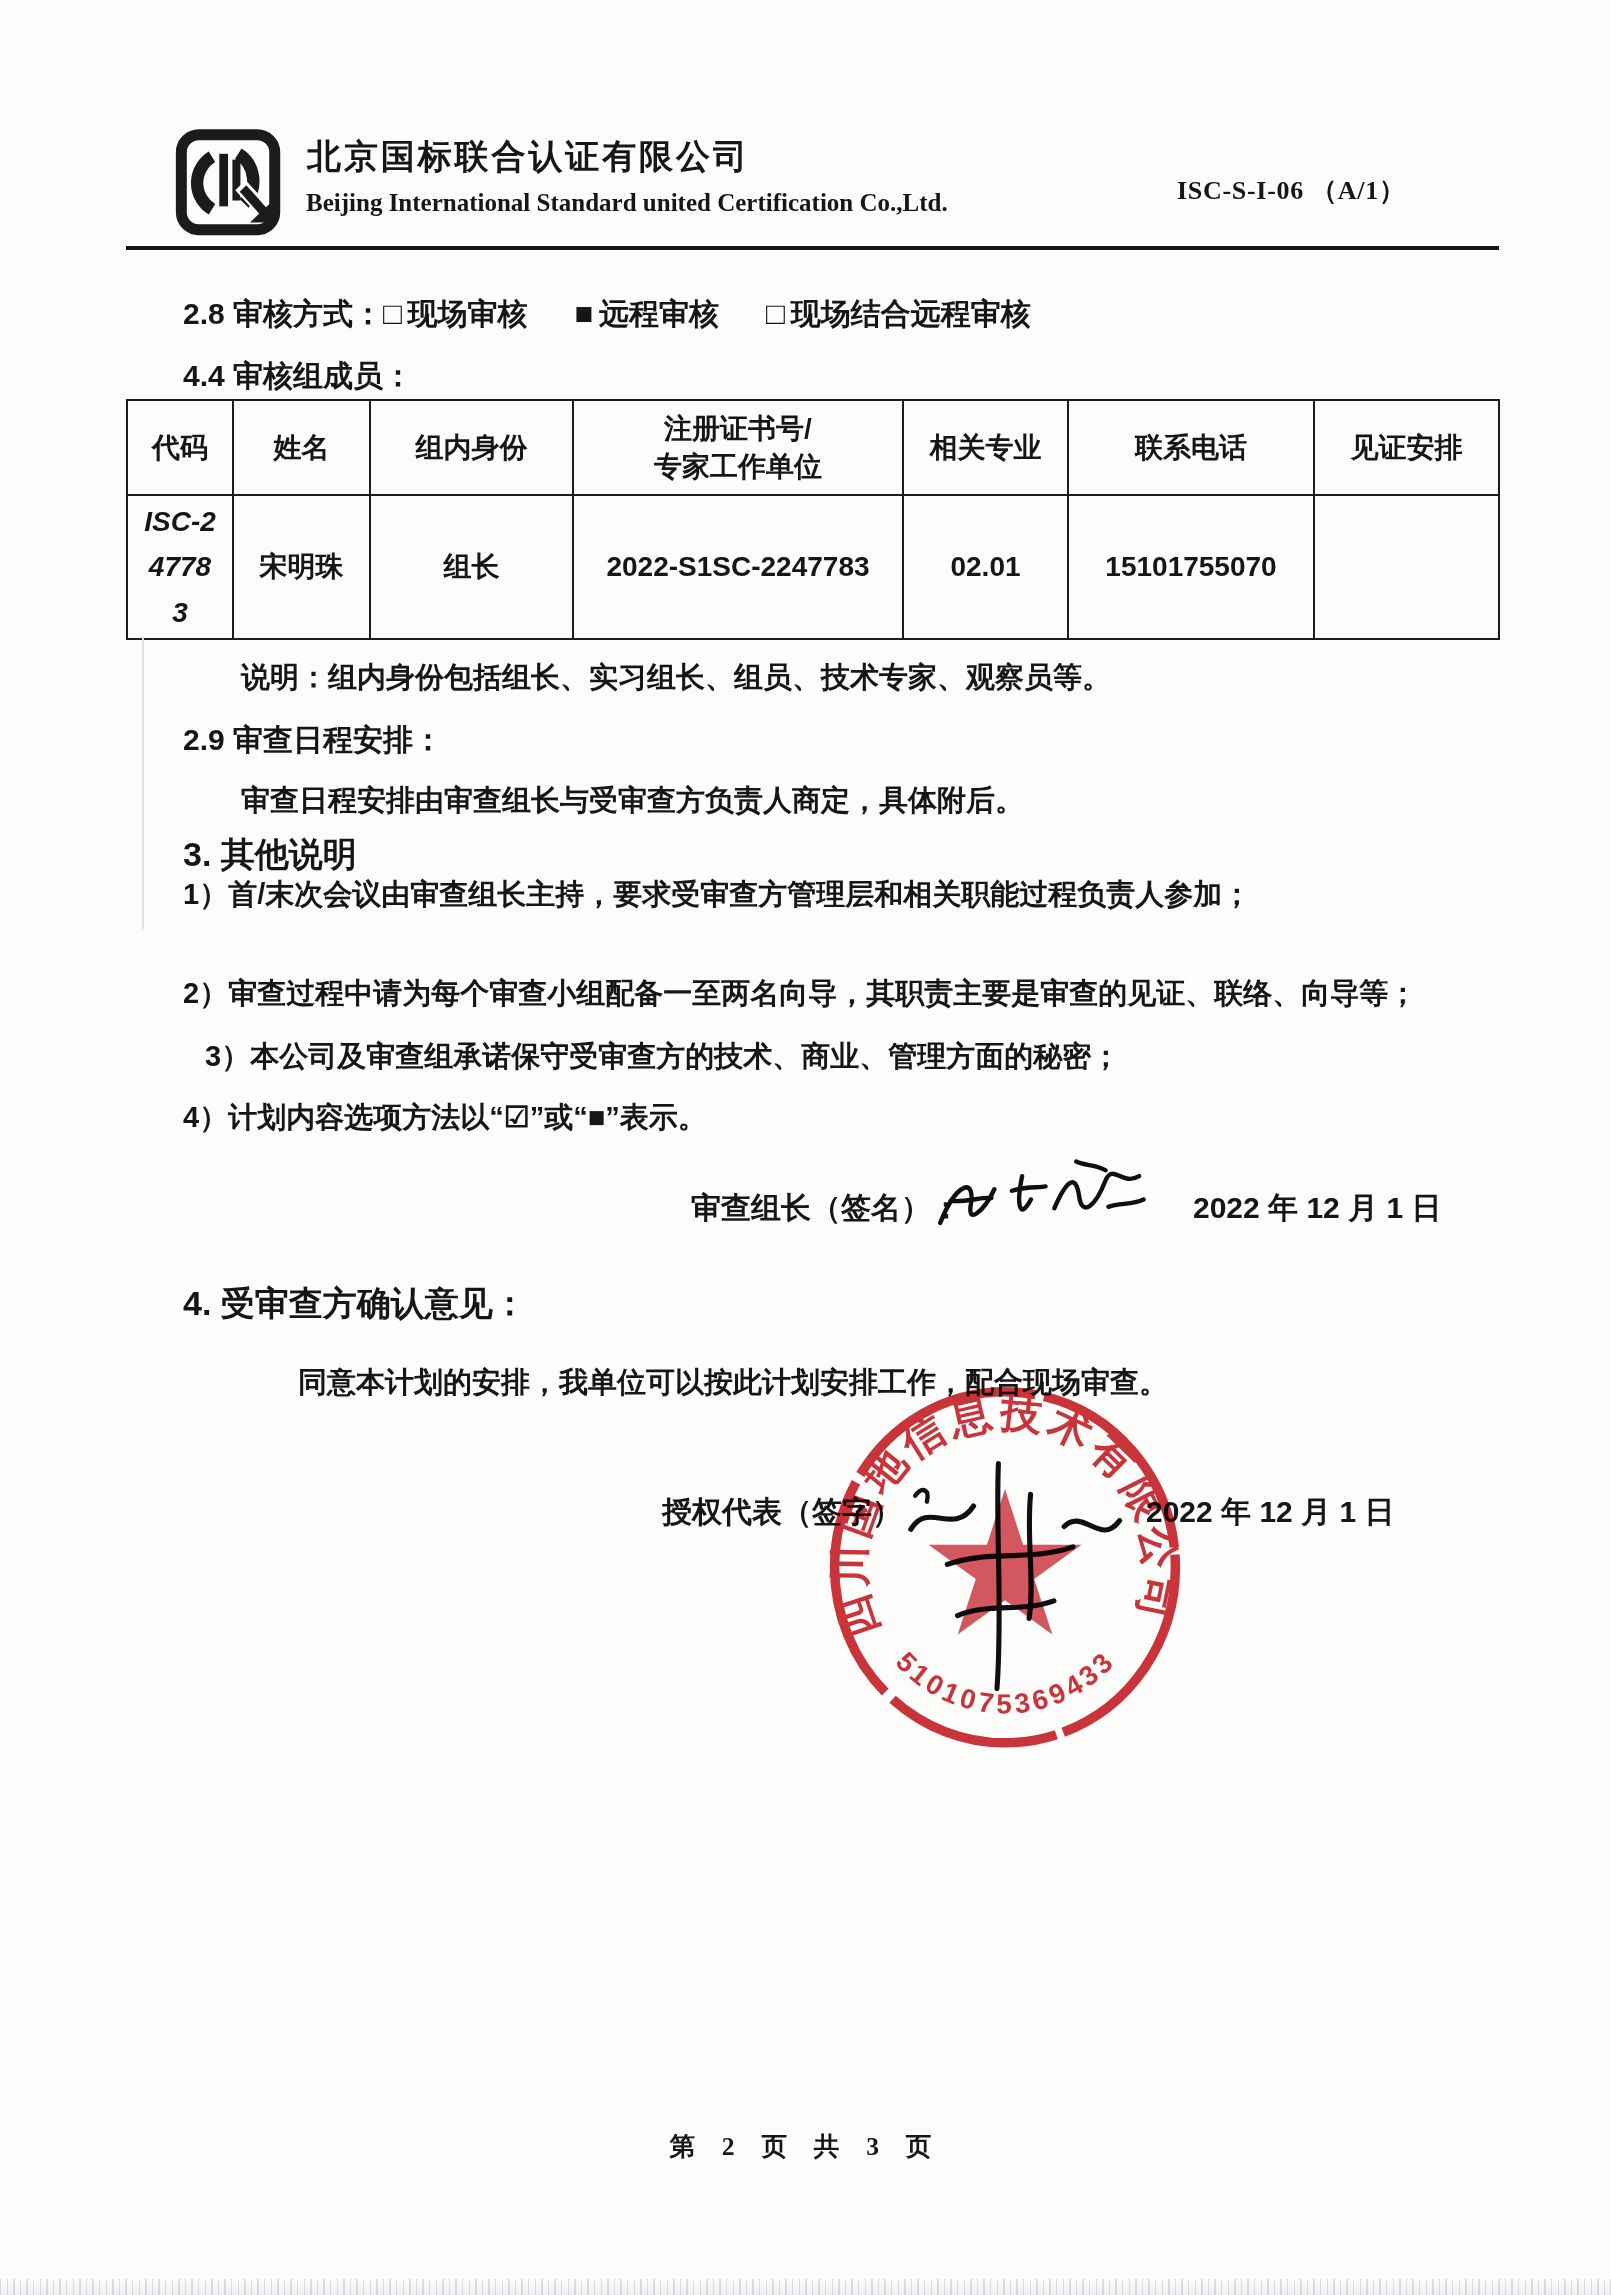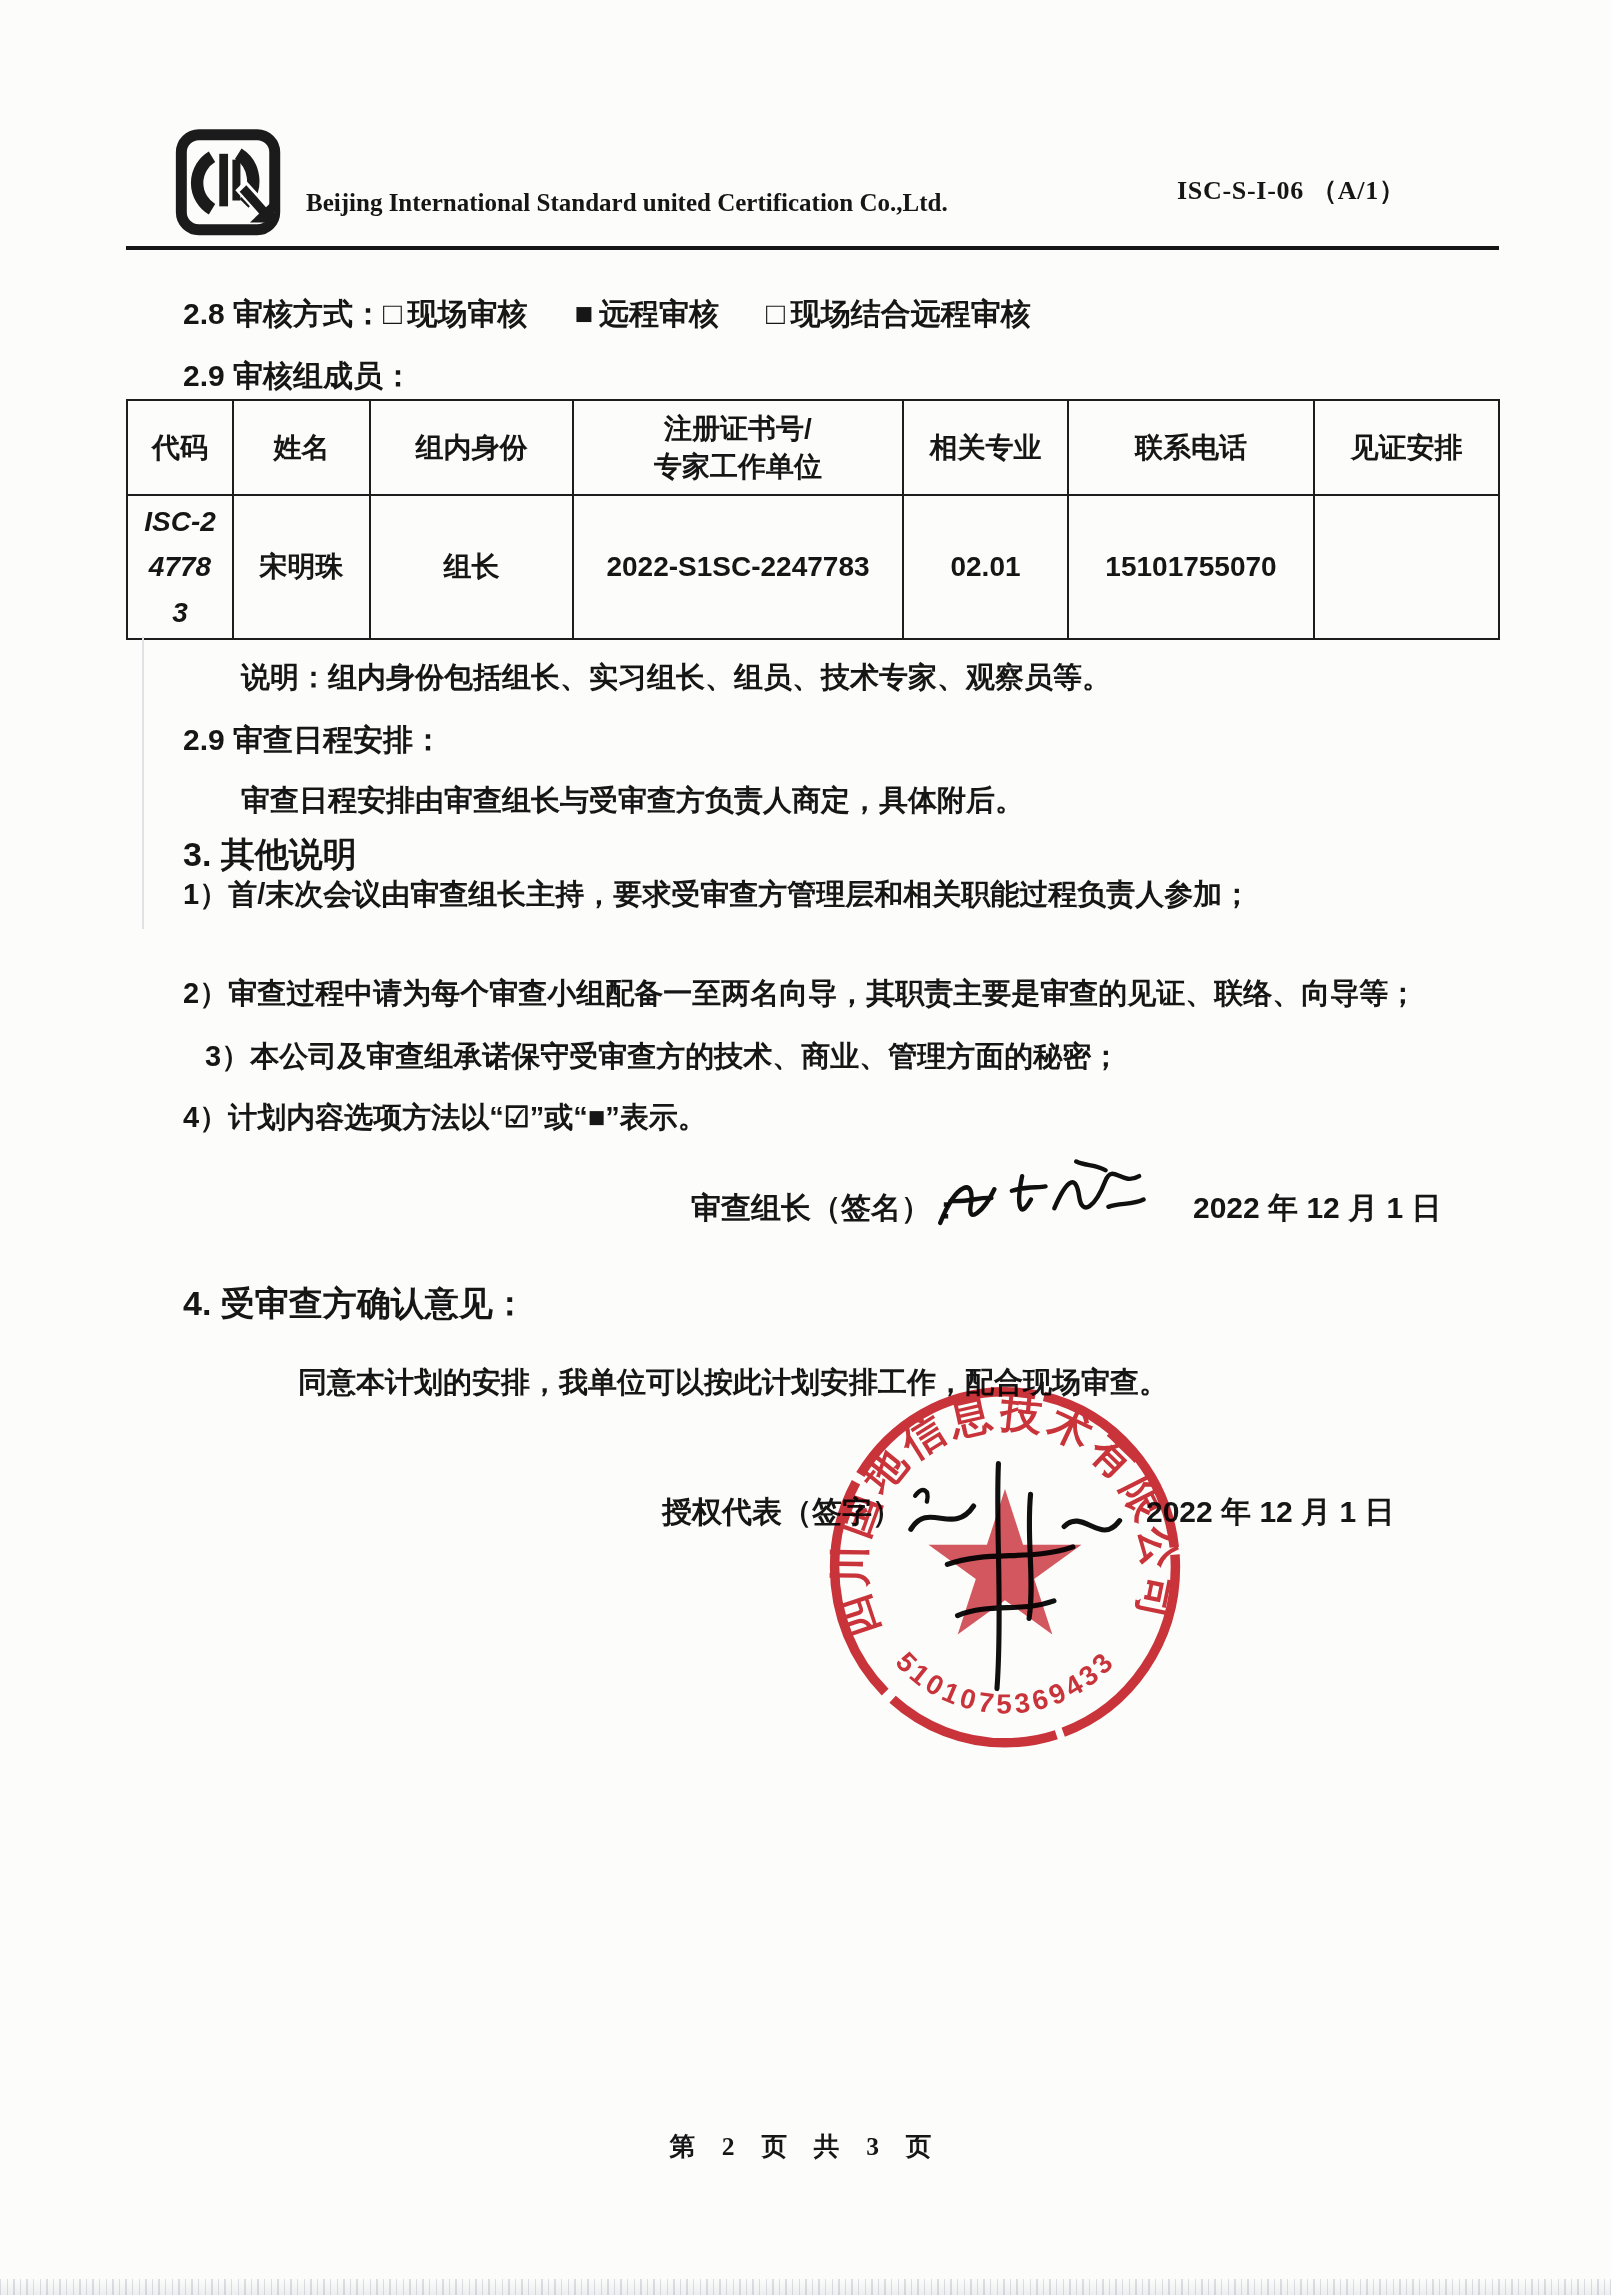--- a/index.html
+++ b/index.html
@@ -60,29 +60,30 @@
     <rect x="10" y="8" width="128" height="130" rx="24" fill="none" stroke="#1b1b1b" stroke-width="15"></rect>
     <path d="M52 38 A42 42 0 0 0 52 110" fill="none" stroke="#1b1b1b" stroke-width="17"></path>
     <path d="M88 34 A44 44 0 0 1 96 102" fill="none" stroke="#1b1b1b" stroke-width="17"></path>
     <rect x="62" y="34" width="12" height="72" fill="#1b1b1b"></rect>
     <rect x="80" y="42" width="11" height="56" fill="#1b1b1b"></rect>
     <path d="M84 84 L124 128 L138 114 L98 70 Z" fill="#ffffff"></path>
     <path d="M90 86 L122 122 L131 113 L99 77 Z" fill="#1b1b1b"></path>
     <path d="M104 128 L138 128 L138 96 Z" fill="#1b1b1b"></path>
   </svg>
 
+  <div class="abs cn company-cn" style="left:307px; top:134px;">北京国标联合认证有限公司</div>
   <div class="abs company-en" style="left:306px; top:189px;">Beijing International Standard united Certification Co.,Ltd.</div>
   <div class="abs doc-no" style="left:1177px; top:173px;">ISC-S-I-06 （A/1）</div>
   <div class="abs header-rule"></div>
 
   <div class="abs cn t41" style="left:183px; top:295px;">
     <span>2.8 审核方式：</span><span class="opt"><span class="optbox">□</span><span>现场审核</span></span><span class="opt"><span class="optbox">■</span><span>远程审核</span></span><span class="opt"><span class="optbox">□</span><span>现场结合远程审核</span></span>
   </div>
 
-  <div class="abs cn t41" style="left:183px; top:357px;">2.9 审核组成员：</div>
+  <div class="abs cn t41" style="left:183px; top:357px;">4.4 审核组成员：</div>
 
   <table class="team abs" style="left:126px; top:399px;">
     <colgroup>
       <col style="width:106px">
         <col style="width:137px">
         <col style="width:203px">
       <col style="width:330px">
         <col style="width:165px">
         <col style="width:246px">
         <col style="width:185px">

